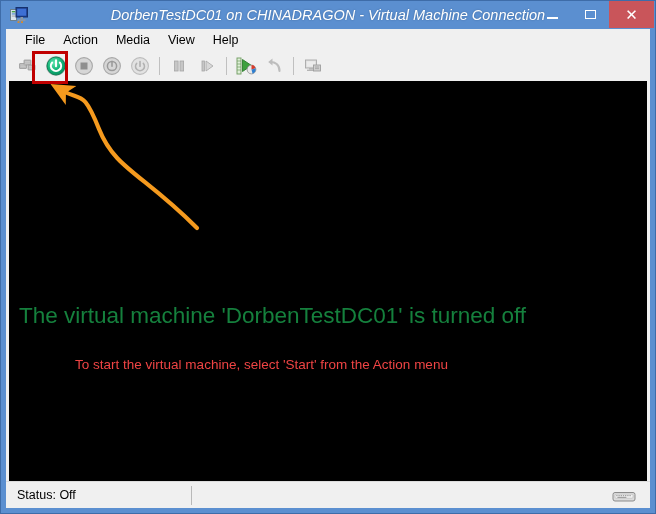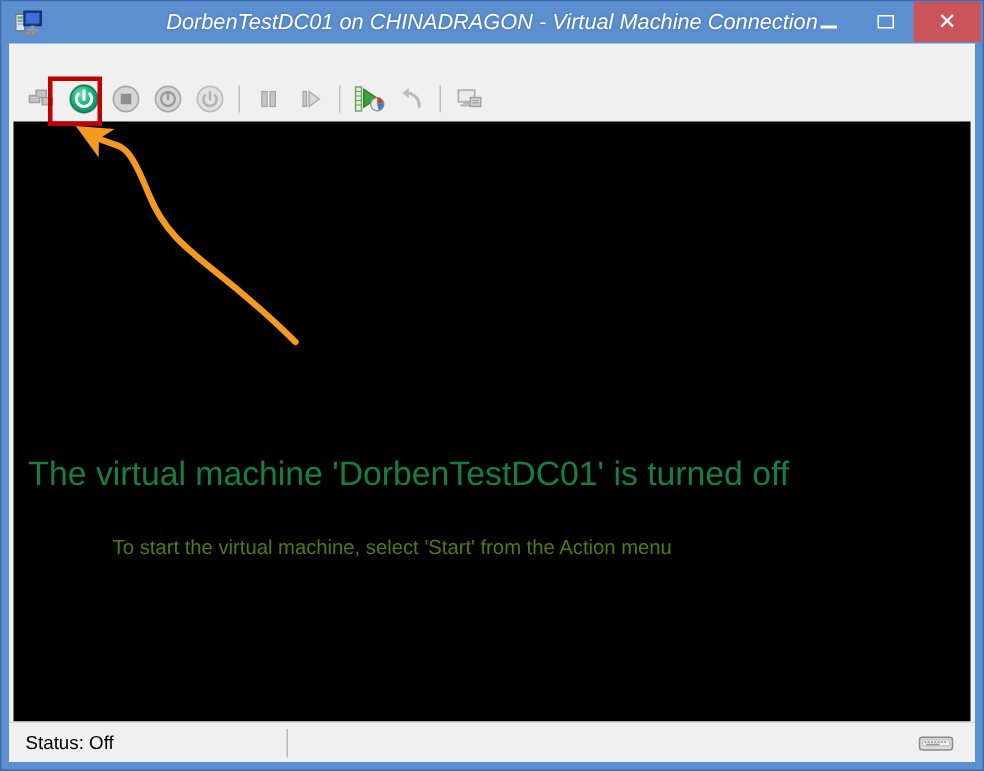--- a/index.html
+++ b/index.html
@@ -161,21 +161,21 @@
     font-size: 22.5px;
     font-weight: normal;
     white-space: nowrap;
   }
   .vm-sub {
     position: absolute;
     left: 0;
     top: 276px;
     width: 505px;
     text-align: center;
-    color: #4d7c0f;
+    color: #ef4444;
     font-size: 13.5px;
     white-space: nowrap;
   }
 
   
   .statusbar {
     position: absolute;
     left: 0;
     bottom: 0;
     width: 644px;
@@ -249,20 +249,27 @@
         <span class="glyph-max"></span>
       </div>
       <div class="winbtn close">
         <span class="glyph-close">✕</span>
       </div>
     </div>
   </div>
 
   <div class="client">
 
+    <div class="menubar">
+      <div class="menu-item">File</div>
+      <div class="menu-item">Action</div>
+      <div class="menu-item">Media</div>
+      <div class="menu-item">View</div>
+      <div class="menu-item">Help</div>
+    </div>
 
     <div class="toolbar">
 
       <div class="tb-btn">
         <svg width="20" height="20" viewBox="0 0 20 20">
           <g fill="#b9b9b9" stroke="#9a9a9a" stroke-width="0.8">
             <rect x="1.5" y="7.5" width="7" height="5" rx="0.5"></rect>
             <rect x="6" y="4" width="7" height="5" rx="0.5"></rect>
             <rect x="10" y="9" width="7" height="5" rx="0.5"></rect>
           </g>

